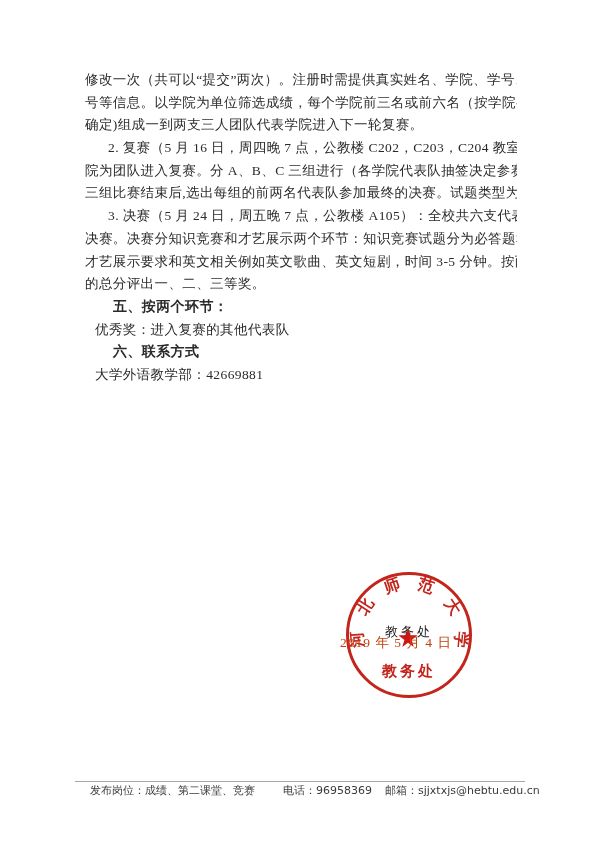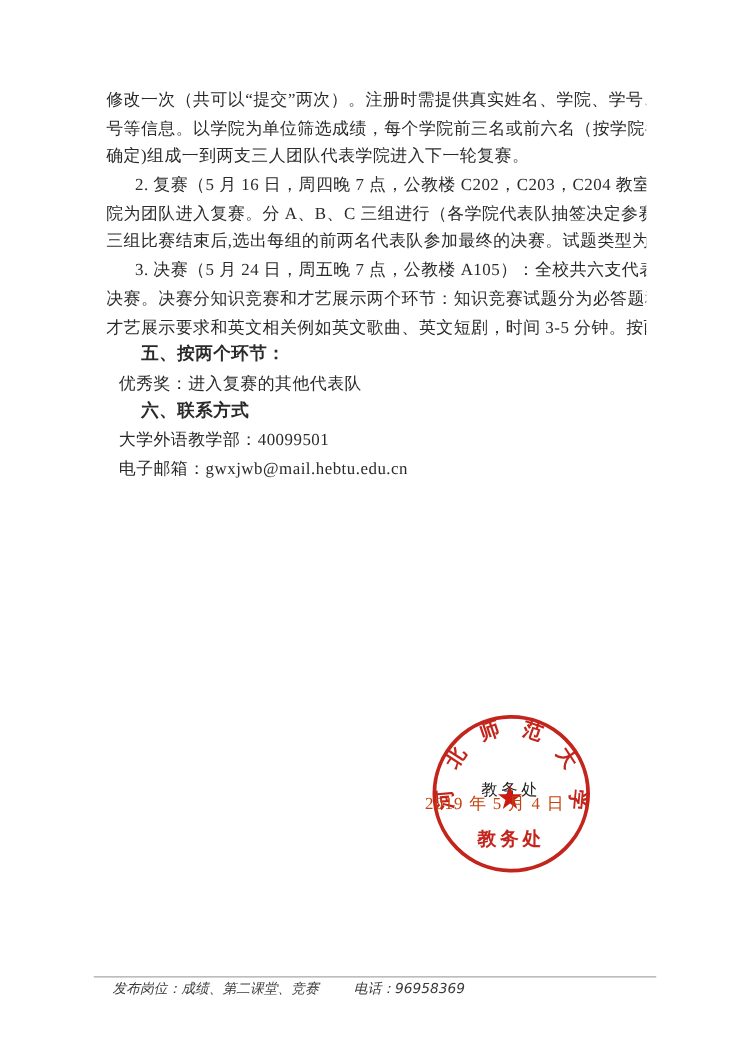--- a/index.html
+++ b/index.html
@@ -48,59 +48,60 @@
   }
   .stamp-date{
     position:absolute;left:340px;top:634px;width:136px;text-align:left;
     color:#c2410c;font-size:13.5px;letter-spacing:1px;z-index:4;white-space:nowrap;
   }
   
   .footer-line{position:absolute;left:75px;top:781px;width:450px;height:1px;background:#a8a8a8;}
   .footer{
     position:absolute;left:0;top:783px;width:600px;height:16px;
     font-family:"DejaVu Sans","Liberation Sans",sans-serif;
-    font-size:11px;color:#3a3a3a;white-space:nowrap;font-style:italic;
+    font-size:11px;color:#3a3a3a;white-space:nowrap;
   }
   .footer .f1{position:absolute;left:90px;}
   .footer .f2{position:absolute;left:283px;}
   .footer .f3{position:absolute;left:385px;}
 </style>
 </head>
 <body>
 
 <div class="textcol">
   <div class="ln">修改一次（共可以“提交”两次）。注册时需提供真实姓名、学院、学号、手机</div>
   <div class="ln">号等信息。以学院为单位筛选成绩，每个学院前三名或前六名（按学院参赛人数</div>
   <div class="ln">确定)组成一到两支三人团队代表学院进入下一轮复赛。</div>
   <div class="ln indent2">2. 复赛（5 月 16 日，周四晚 7 点，公教楼 C202，C203，C204 教室）：以学</div>
   <div class="ln">院为团队进入复赛。分 A、B、C 三组进行（各学院代表队抽签决定参赛组别）。</div>
   <div class="ln">三组比赛结束后,选出每组的前两名代表队参加最终的决赛。试题类型为选择题,</div>
   <div class="ln indent2">3. 决赛（5 月 24 日，周五晚 7 点，公教楼 A105）：全校共六支代表队进入</div>
   <div class="ln">决赛。决赛分知识竞赛和才艺展示两个环节：知识竞赛试题分为必答题和抢答题，</div>
   <div class="ln">才艺展示要求和英文相关例如英文歌曲、英文短剧，时间 3-5 分钟。按两个环节</div>
+  <div class="ln">的总分评出一、二、三等奖。</div>
 
   <div class="ln heading">五、按两个环节：</div>
   <div class="ln item">优秀奖：进入复赛的其他代表队</div>
 
   <div class="ln heading">六、联系方式</div>
-  <div class="ln item">大学外语教学部：40099501</div>
-  <div class="ln item">电子邮箱：gwxjwb@mail.hebtu.edu.cn</div>
+  <div class="ln item">大学外语教学部：42669881</div>
 </div>
 
 <div class="seal">
   <div class="seal-ring"></div>
   <span class="arc-char c0">河</span>
   <span class="arc-char c1">北</span>
   <span class="arc-char c2">师</span>
   <span class="arc-char c3">范</span>
   <span class="arc-char c4">大</span>
   <span class="arc-char c5">学</span>
   <div class="seal-bottom">教务处</div>
   <div class="stamp-office">教务处</div>
   <div class="seal-star"></div>
   <div class="stamp-date">2019 年 5 月 4 日</div>
 </div>
 
 <div class="footer-line"></div>
 <div class="footer">
   <span class="f1">发布岗位：成绩、第二课堂、竞赛</span>
   <span class="f2">电话：96958369</span>
+  <span class="f3">邮箱：sjjxtxjs@hebtu.edu.cn</span>
 </div>
 
 </body></html>

